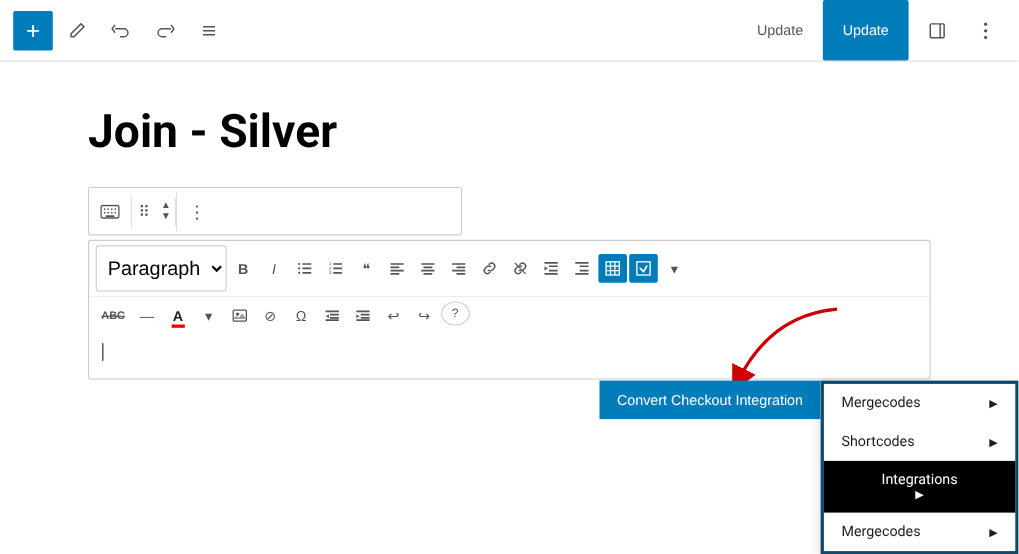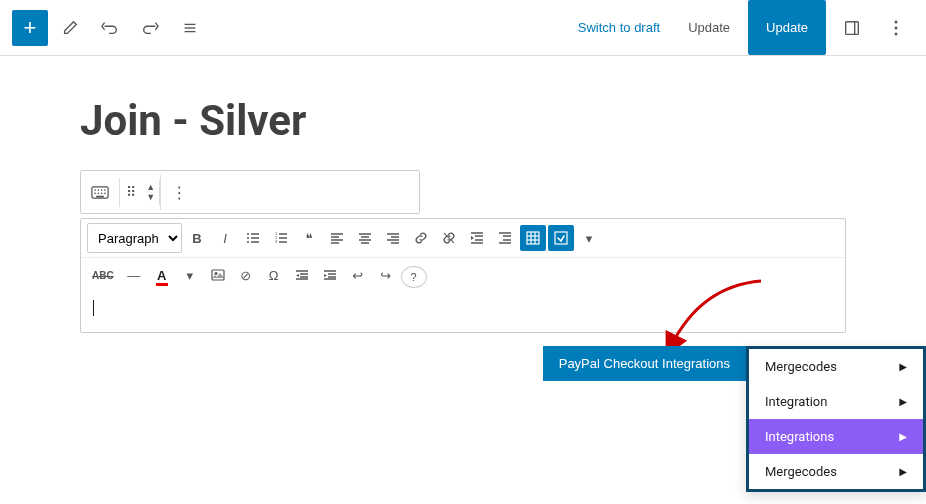--- a/index.html
+++ b/index.html
@@ -90,21 +90,21 @@
 
     
     .main-content {
       padding: 40px 80px 20px 80px;
       position: relative;
     }
 
     .page-title {
       font-size: 42px;
       font-weight: 700;
-      color: #404040;
+      color: #000000;
       margin-bottom: 24px;
       line-height: 1.2;
     }
 
     
     .block-toolbar {
       display: flex;
       align-items: center;
       border: 1px solid #ccc;
       border-radius: 2px;
@@ -167,21 +167,21 @@
     .editor-toolbar-1 {
       display: flex;
       align-items: center;
       padding: 4px 6px;
       border-bottom: 1px solid #eee;
       gap: 2px;
       flex-wrap: nowrap;
     }
     .editor-toolbar-2 {
       display: flex;
-      align-items: flex-end;
+      align-items: flex-start;
       padding: 4px 6px;
       gap: 2px;
     }
     .et-btn {
       background: none;
       border: none;
       cursor: pointer;
       padding: 4px 5px;
       color: #555;
       font-size: 13px;
@@ -193,22 +193,22 @@
       height: 26px;
     }
     .et-btn.active, .et-btn.highlighted {
       background: #007cba;
       color: #fff;
     }
     .et-select {
       padding: 3px 6px;
       border: 1px solid #ccc;
       border-radius: 2px;
-      font-size: 13px;
-      height: 30px;
+      font-size: 18px;
+      height: 42px;
       background: #fff;
     }
 
     .editor-content {
       padding: 8px 12px;
       min-height: 40px;
       color: #1e1e1e;
     }
     .cursor-line {
       display: inline-block;
@@ -244,22 +244,23 @@
     .dropdown-item {
       display: flex;
       align-items: center;
       justify-content: space-between;
       padding: 10px 16px;
       cursor: pointer;
       font-size: 13px;
       color: #1e1e1e;
     }
     .dropdown-item.active {
-      background: #8b5cf6;
+      background: #000000;
       color: #fff;
+      flex-direction: column;
     }
     .dropdown-arrow { font-size: 10px; }
 
     
     .arrow-svg {
       position: absolute;
       top: 220px;
       right: 155px;
       pointer-events: none;
     }
@@ -289,21 +290,20 @@
     </button>
     <button class="icon-btn">
       <svg width="18" height="18" viewBox="0 0 20 20" fill="none" stroke="#555" stroke-width="1.5">
           <line x1="4" y1="6" x2="16" y2="6"></line>
           <line x1="4" y1="10" x2="16" y2="10"></line>
           <line x1="4" y1="14" x2="16" y2="14"></line>
         </svg>
     </button>
   </div>
   <div class="top-bar-right">
-    <button class="btn-link">Switch to draft</button>
     <button class="btn-preview">Update</button>
     <button class="btn-update">Update</button>
     <button class="icon-btn">
       <svg width="18" height="18" viewBox="0 0 20 20" fill="none" stroke="#555" stroke-width="1.5">
           <rect x="3" y="3" width="14" height="14" rx="1"></rect>
           <line x1="13" y1="3" x2="13" y2="17"></line>
         </svg>
     </button>
     <button class="icon-btn">
       <svg width="4" height="18" viewBox="0 0 4 18">
@@ -492,28 +492,28 @@
   <svg class="arrow-svg" width="120" height="80" viewBox="0 0 120 80">
     <defs>
       <marker id="arrowhead" markerWidth="8" markerHeight="8" refX="4" refY="4" orient="auto">
         <path d="M0,0 L8,4 L0,8 Z" fill="#cc0000"></path>
       </marker>
     </defs>
     <path d="M110,5 Q50,10 20,70" stroke="#cc0000" stroke-width="3" fill="none" marker-end="url(#arrowhead)"></path>
   </svg>
 
   <div class="dropdown-container">
-    <button class="paypal-btn">PayPal Checkout Integrations</button>
+    <button class="paypal-btn">Convert Checkout Integration</button>
     <div class="dropdown-menu">
       <div class="dropdown-item">
         <span>Mergecodes</span>
         <span class="dropdown-arrow">▶</span>
       </div>
       <div class="dropdown-item">
-        <span>Integration</span>
+        <span>Shortcodes</span>
         <span class="dropdown-arrow">▶</span>
       </div>
       <div class="dropdown-item active">
         <span>Integrations</span>
         <span class="dropdown-arrow">▶</span>
       </div>
       <div class="dropdown-item">
         <span>Mergecodes</span>
         <span class="dropdown-arrow">▶</span>
       </div>

